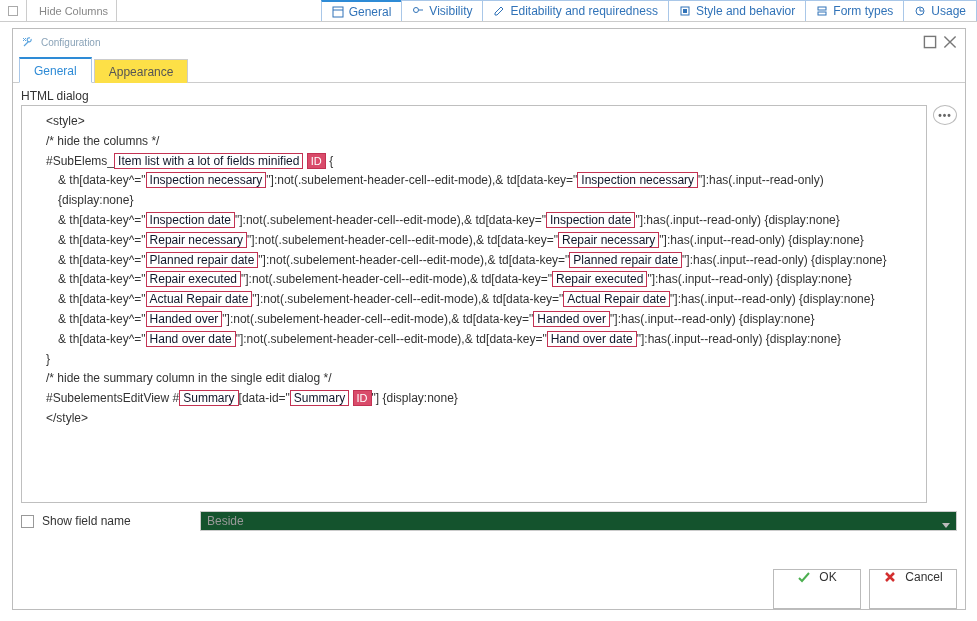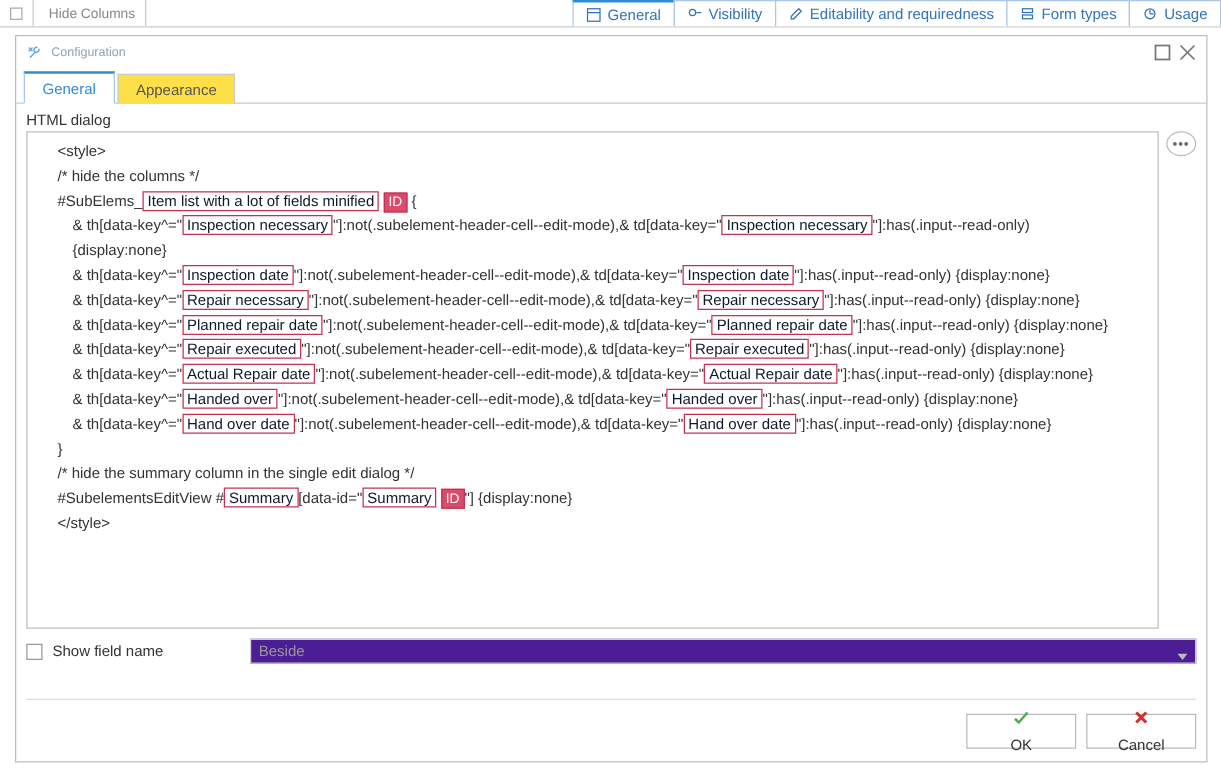--- a/index.html
+++ b/index.html
@@ -179,21 +179,21 @@
     margin: 8px 8px 16px 8px;
     gap: 8px;
   }
   .chk {
     width: 13px; height: 13px; border: 1px solid #999; display:inline-block;
   }
   .combo {
     flex: 1;
     height: 20px;
     border: 1px solid #ccc;
-    background: #4c1d95;
+    background: #14532d;
     color: #999;
     padding: 2px 6px;
     display: flex;
     align-items: flex-end;
     justify-content: space-between;
   }
   .combo .tri {
     width: 0; height: 0;
     border-left: 4px solid transparent;
     border-right: 4px solid transparent;
@@ -206,28 +206,27 @@
     border-top: 0;
     display: flex;
     justify-content: flex-end;
     gap: 8px;
   }
   .hr {
     height:1px; background:#ddd; margin: 12px 8px 0 8px;
   }
   .btn {
     width: 88px;
-    height: 28px;
+    height: 40px;
     border: 1px solid #bbb;
     background: #fff;
     display: inline-flex;
-    align-items: center;
+    align-items: flex-start;
     justify-content: center;
     gap: 8px;
-    flex-direction: column;
   }
   .btn .ic { width:14px; height:14px; display:inline-flex; }
 
   
   .code-area::-webkit-scrollbar { width: 14px; }
   .code-area::-webkit-scrollbar-track { background: #f1f1f1; }
   .code-area::-webkit-scrollbar-thumb { background: #c9c9c9; }
 </style>
 </head>
 <body>
@@ -261,20 +260,29 @@
       </span>
       <span>Visibility</span>
     </div>
     <div class="top-tab">
       <span class="ic">
         <svg viewBox="0 0 12 12">
             <path d="M2 10 L4 10 L10 4 L8 2 L2 8 Z" fill="none" stroke="#3173b8"></path>
           </svg>
       </span>
       <span>Editability and requiredness</span>
+    </div>
+    <div class="top-tab">
+      <span class="ic">
+        <svg viewBox="0 0 12 12">
+            <rect x="2" y="2" width="8" height="8" fill="none" stroke="#3173b8"></rect>
+            <rect x="4" y="4" width="4" height="4" fill="#3173b8"></rect>
+          </svg>
+      </span>
+      <span>Style and behavior</span>
     </div>
     <div class="top-tab">
       <span class="ic">
         <svg viewBox="0 0 12 12">
             <rect x="2" y="2" width="8" height="3" fill="none" stroke="#3173b8"></rect>
             <rect x="2" y="7" width="8" height="3" fill="none" stroke="#3173b8"></rect>
           </svg>
       </span>
       <span>Form types</span>
     </div>

